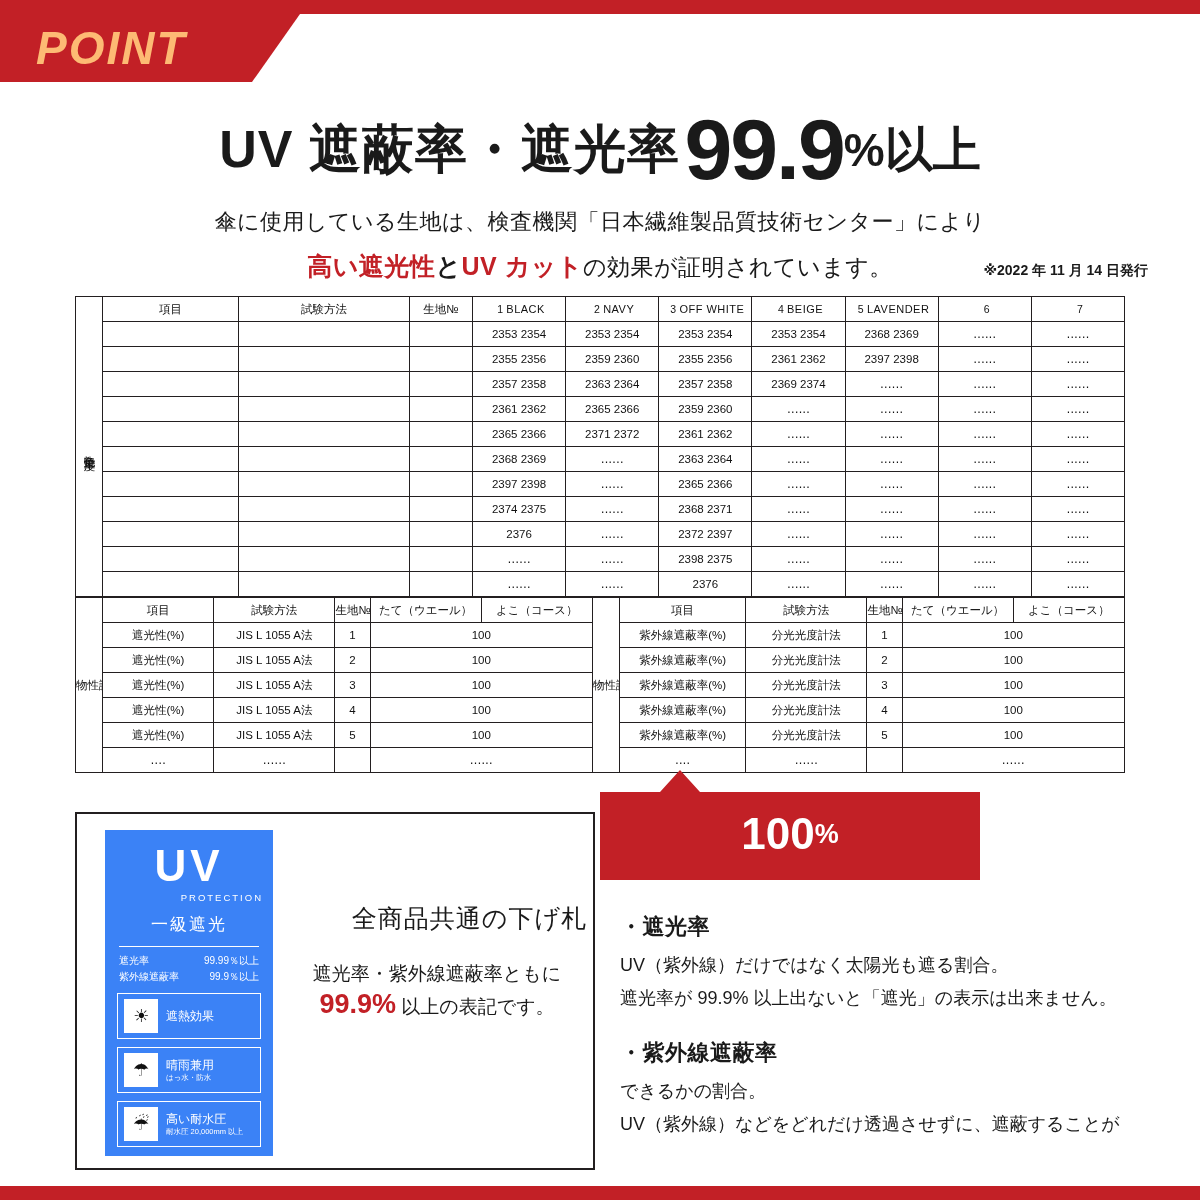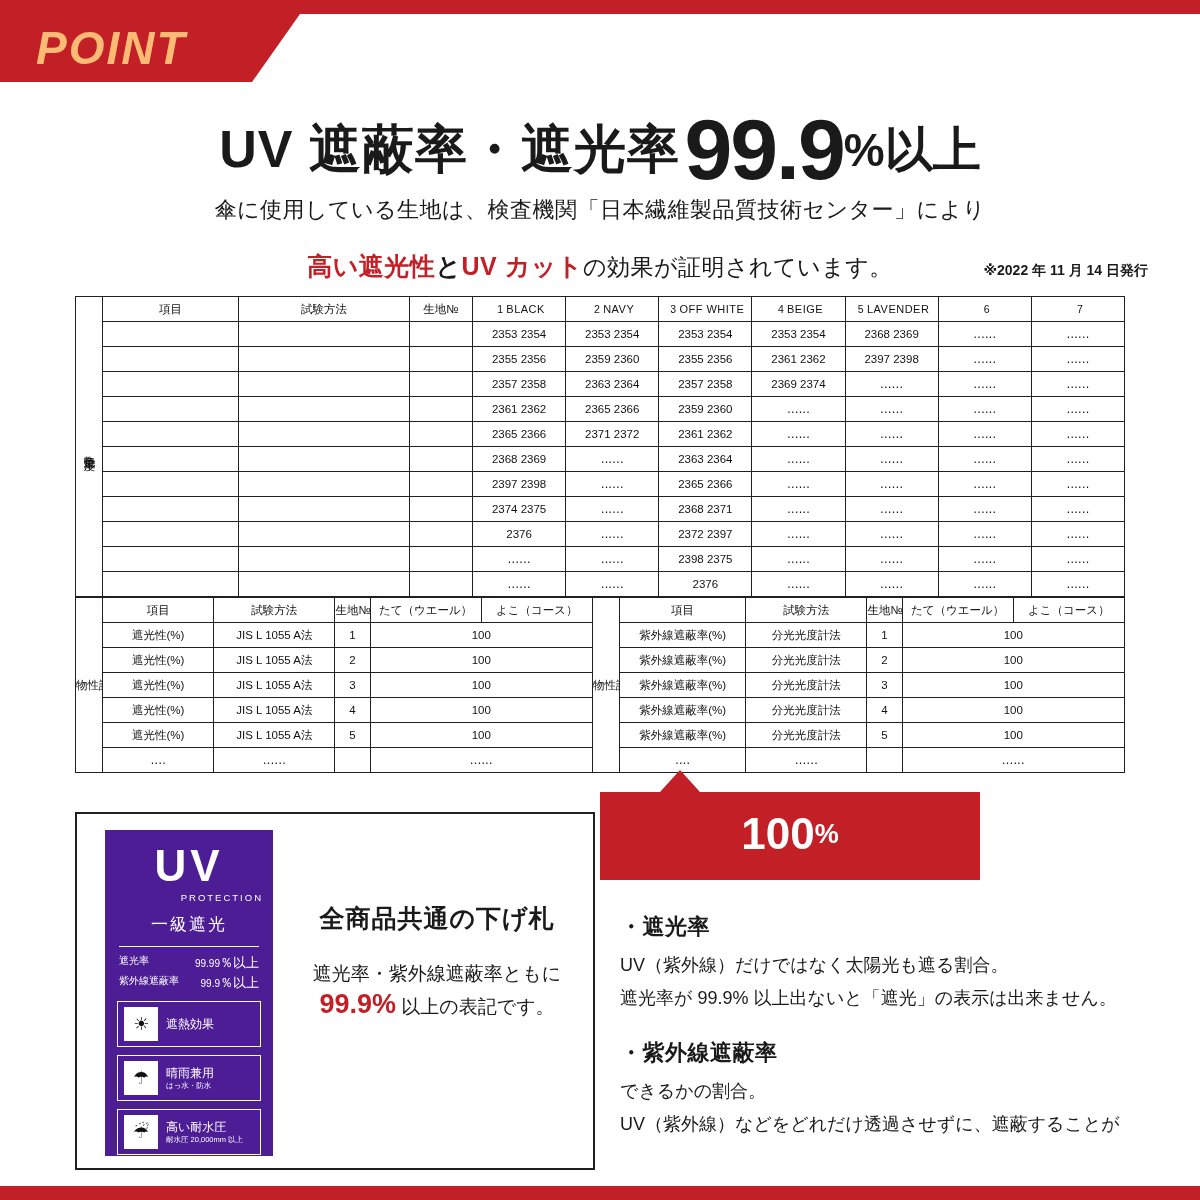--- a/index.html
+++ b/index.html
@@ -40,21 +40,21 @@
   }
   .headline .h-pct{
     font-size:46px;font-weight:bold;vertical-align:middle;
   }
   .headline .h-tail{
     font-size:48px;font-weight:bold;vertical-align:middle;
   }
 
   
   .lead1{
-    position:absolute;left:0;top:195px;width:1200px;text-align:center;
+    position:absolute;left:0;top:207px;width:1200px;text-align:center;
     font-size:22px;letter-spacing:.5px;
   }
   .lead2{
     position:absolute;left:0;top:250px;width:1200px;text-align:center;
     font-size:25px;font-weight:bold;letter-spacing:.5px;
   }
   .lead2 .red{color:#c22026;}
   .lead2 .plain{font-weight:normal;font-size:23px;}
   .issue-date{
     position:absolute;right:52px;top:262px;
@@ -114,47 +114,47 @@
   .arrow-banner .ab-big{font-size:44px;font-weight:bold;}
 
   
   .card{
     position:absolute;left:75px;top:812px;width:520px;height:358px;
     border:2px solid #231f20;background:#fff;
     box-sizing:border-box;
   }
   .tag{
     position:absolute;left:28px;top:16px;width:168px;height:326px;
-    background:#4c1d95;color:#fff;box-sizing:border-box;
+    background:#3b82f6;color:#fff;box-sizing:border-box;
     padding:14px 10px 16px;
     text-align:center;
   }
   .tag .uv{font-size:44px;font-weight:bold;letter-spacing:4px;line-height:1;}
   .tag .prot{font-size:9.5px;letter-spacing:2px;margin-top:4px;text-align:right;}
   .tag .grade{font-size:17px;margin-top:10px;letter-spacing:2px;}
   .tag .rule{height:1px;background:#fff;margin:10px 4px 6px;}
   .tag .spec{display:flex;justify-content:space-between;font-size:10px;padding:1px 4px;}
-  .tag .spec .sm{font-size:13px;}
+  .tag .spec .sm{font-size:10px;}
   .tag .feat{
     display:flex;align-items:center;gap:8px;
     border:1px solid #fff;margin:8px 2px 0;padding:5px 6px;
     text-align:left;
   }
   .tag .feat .ic{
     width:34px;height:34px;background:#fff;color:#111;
     display:flex;align-items:center;justify-content:center;
     font-size:18px;flex:none;
   }
   .tag .feat .ft{font-size:12px;line-height:1.25;}
   .tag .feat .fs{font-size:7.5px;display:block;}
 
   .card-right{
     position:absolute;left:210px;top:88px;width:300px;text-align:center;
   }
-  .card-right .ct{font-size:25px;font-weight:bold;letter-spacing:1px;}
+  .card-right .ct{font-size:25px;font-weight:normal;letter-spacing:1px;text-align:right;}
   .card-right .c1{font-size:19px;margin-top:26px;}
   .card-right .c2{font-size:19px;margin-top:2px;}
   .card-right .c2 b{font-size:27px;color:#c22026;}
 
   
   .expl{position:absolute;left:620px;top:912px;width:520px;}
   .expl h3{
     margin:0 0 10px;font-size:22px;font-weight:bold;letter-spacing:.5px;
   }
   .expl p{margin:0 0 6px;font-size:18px;line-height:1.5;}

